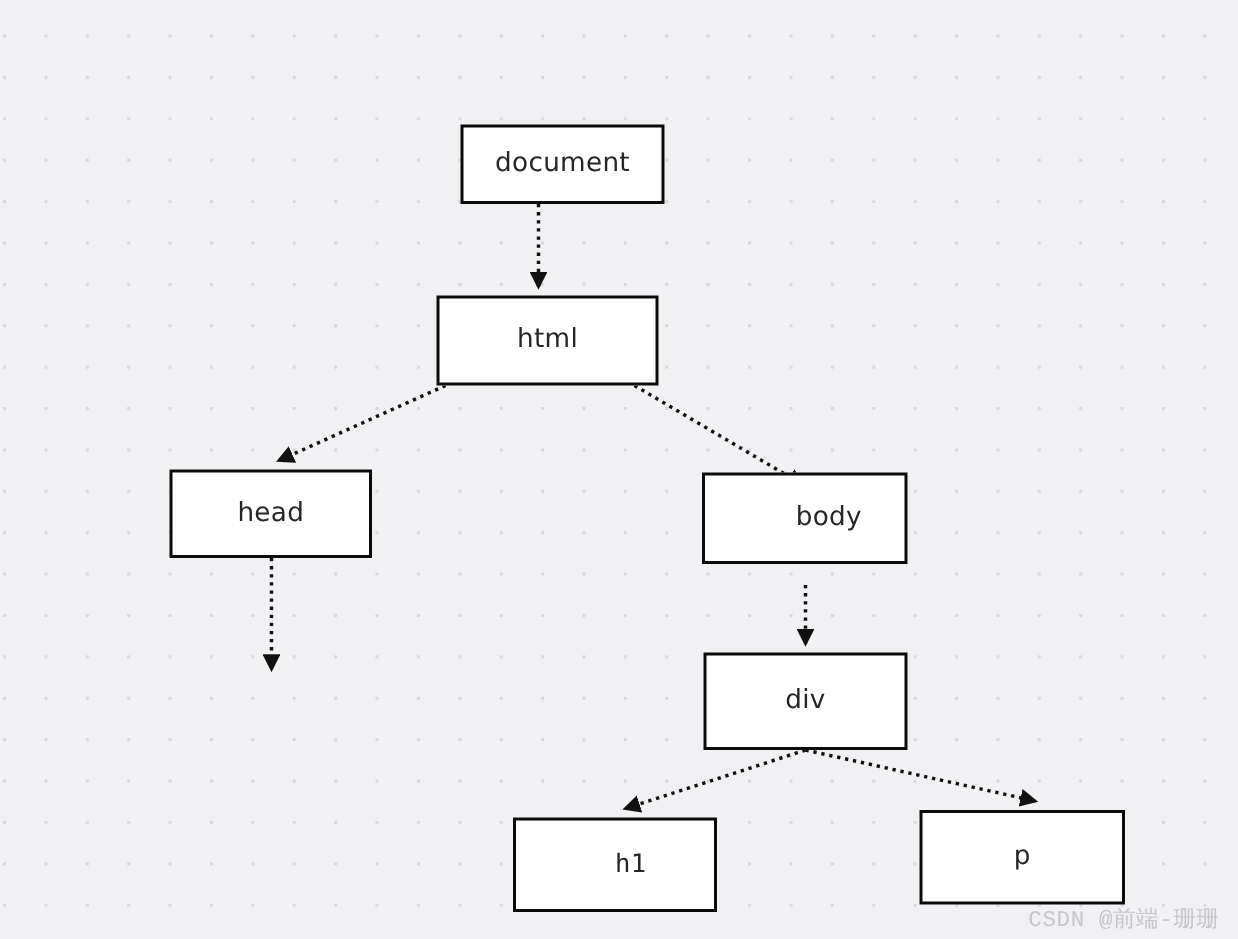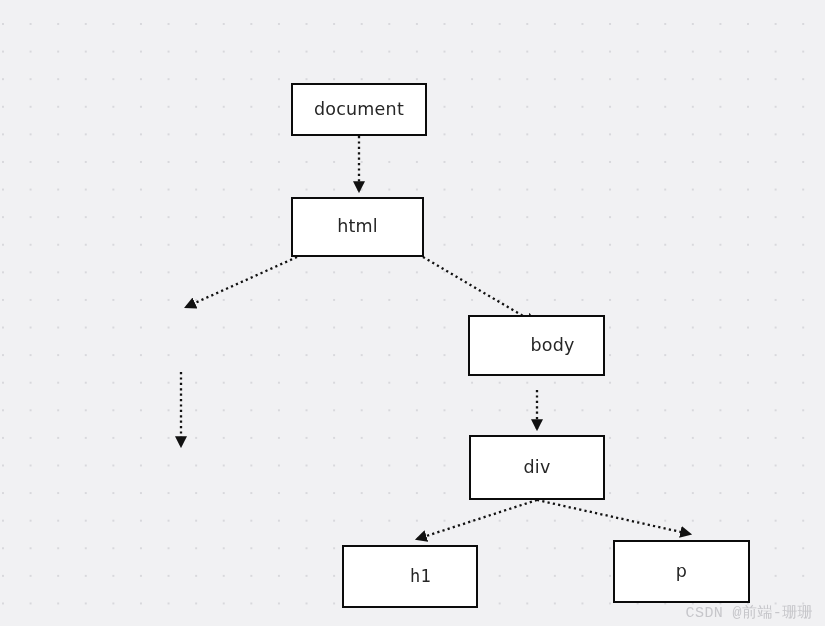--- a/index.html
+++ b/index.html
@@ -92,28 +92,31 @@
 
     <line x1="181" y1="372" x2="181" y2="446" stroke="#111111" stroke-width="2.3" stroke-dasharray="2.2 3.2" marker-end="url(#arrow)"></line>
 
     <line x1="537" y1="390" x2="537" y2="429" stroke="#111111" stroke-width="2.3" stroke-dasharray="2.2 3.2" marker-end="url(#arrow)"></line>
 
     <line x1="537" y1="500" x2="417" y2="539" stroke="#111111" stroke-width="2.3" stroke-dasharray="2.2 3.2" marker-end="url(#arrow)"></line>
 
     <line x1="537" y1="500" x2="690" y2="534" stroke="#111111" stroke-width="2.3" stroke-dasharray="2.2 3.2" marker-end="url(#arrow)"></line>
   </svg>
 
-  <div class="node" style="left:291px; top:83px; width:136px; height:53px;">
+  <div class="node" style="left:307px; top:83px; width:136px; height:53px;">
     <span class="node-label">document</span>
   </div>
 
-  <div class="node" style="left:291px; top:197px; width:133px; height:60px;">
+  <div class="node" style="left:291px; top:197px; width:148px; height:60px;">
     <span class="node-label">html</span>
   </div>
 
+  <div class="node" style="left:113px; top:313px; width:135px; height:59px;">
+    <span class="node-label">head</span>
+  </div>
 
 
   <div class="node" style="left:468px; top:315px; width:137px; height:61px;padding-left:32px;">
     <span class="node-label">body</span>
   </div>
 
   <div class="node" style="left:469px; top:435px; width:136px; height:65px;">
     <span class="node-label">div</span>
   </div>
 

